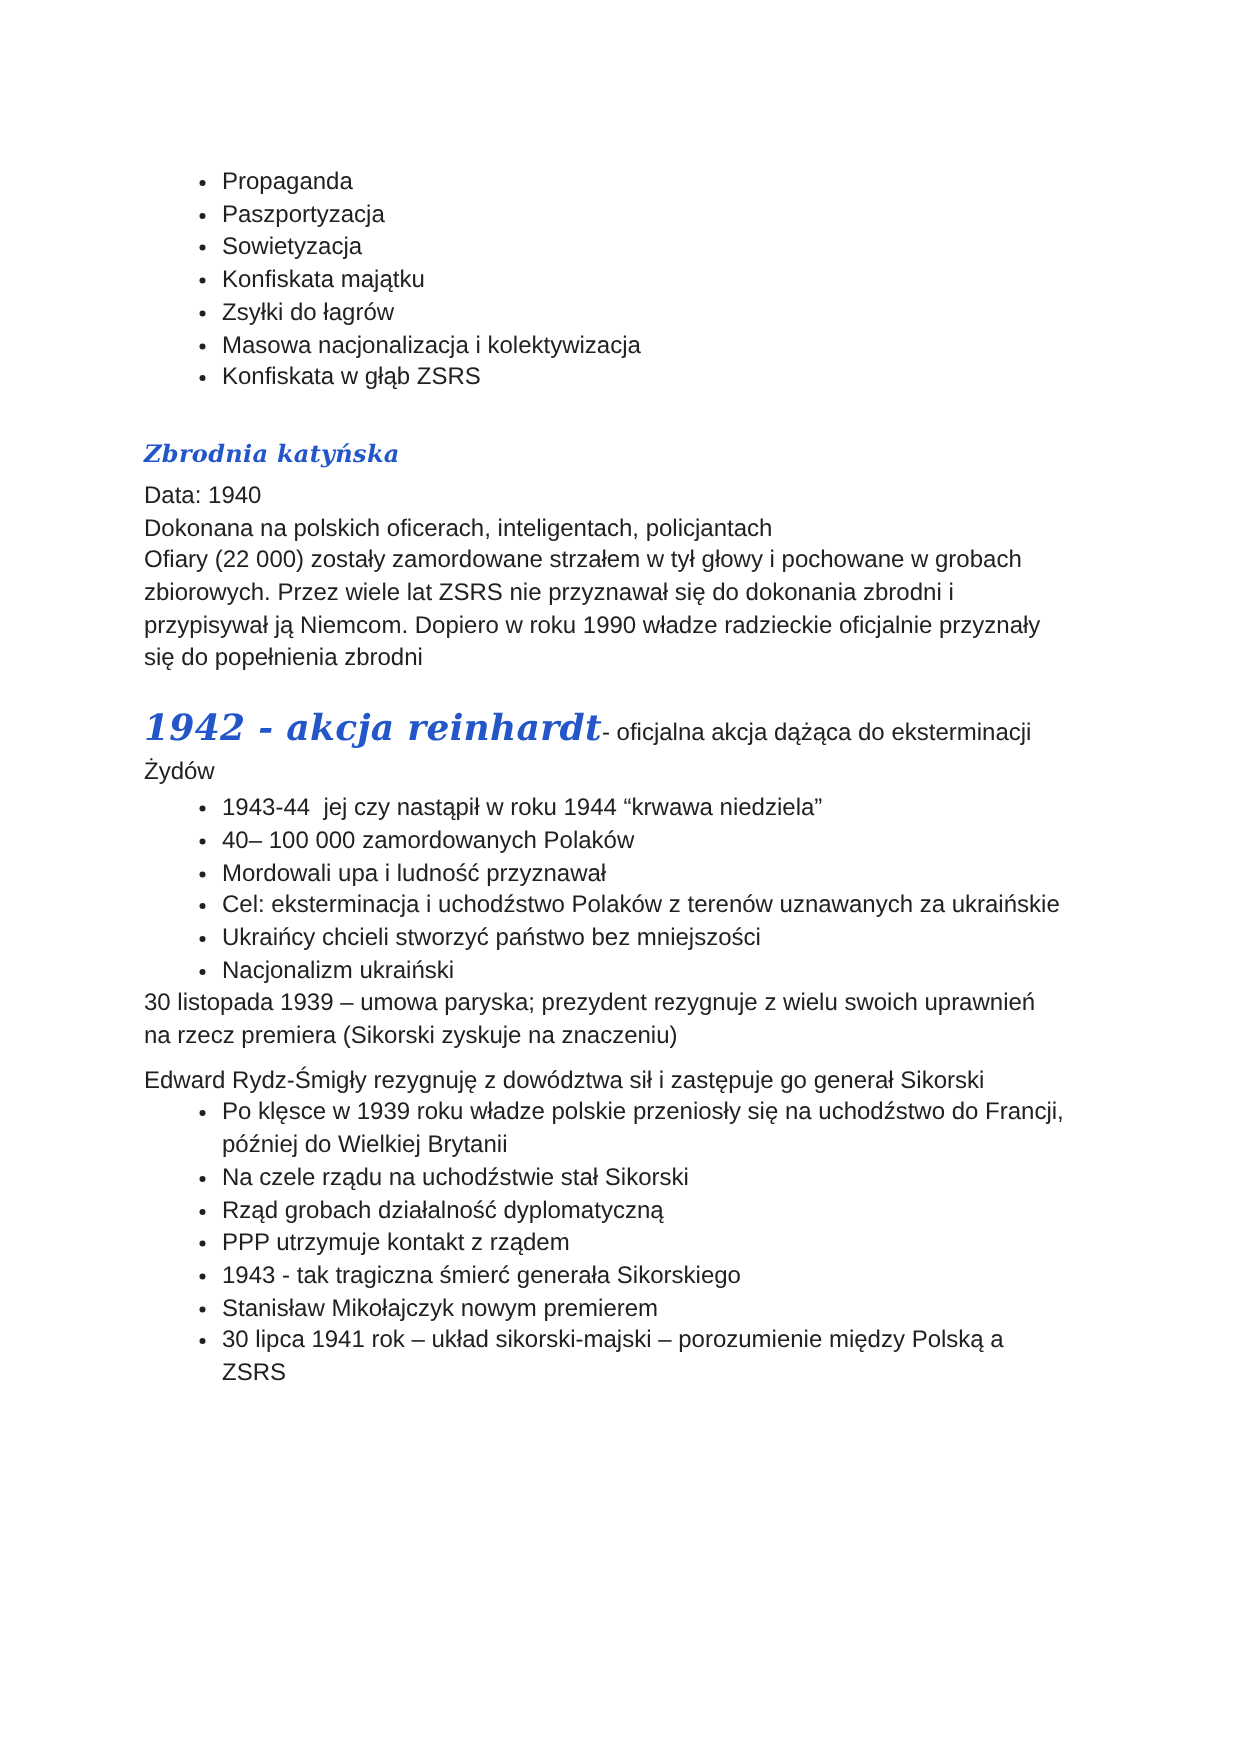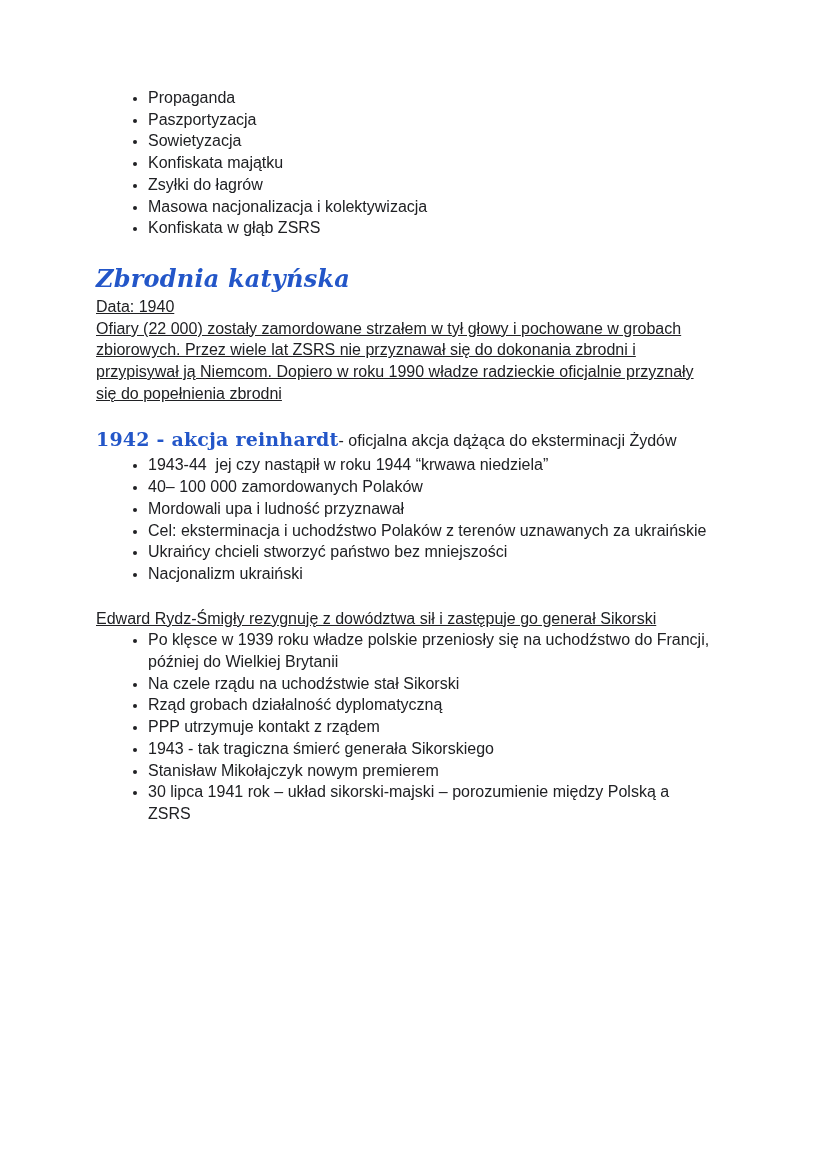--- a/index.html
+++ b/index.html
@@ -4,56 +4,56 @@
 <style>
   html, body { margin: 0; padding: 0; }
   body { background: #ffffff; }
   .page {
     position: relative;
     width: 828px;
     height: 1169px;
     margin: 0 auto;
     background: var(--page-bg, #ffffff);
     box-sizing: border-box;
-    padding: 87px 96px 40px 96px;
+    padding: 111px 96px 40px 96px;
     overflow: hidden;
     font-family: "Liberation Sans", sans-serif;
     font-size: 16px;
     line-height: 21.7px;
     color: var(--body-color, #202124);
   }
   .doc { width: 624px; }
   h2.script-heading {
     font-family: "DejaVu Serif", serif;
     font-style: italic;
     font-weight: 700;
-    font-size: 24px;
+    font-size: 16px;
     line-height: 26px;
     letter-spacing: 0.2px;
     color: var(--heading-color, #2356c8);
     margin: 27px 0 4px 0;
   }
   .inline-heading-line {
     margin: 22px 0 0 0;
     line-height: 26px;
     white-space: pre-wrap;
   }
   .script-inline {
     font-family: "DejaVu Serif", serif;
+    font-style: italic;
     font-weight: 700;
-    font-size: 19px;
+    font-size: 24px;
     letter-spacing: 0.2px;
     color: var(--heading-color, #2356c8);
   }
   p.line, p.para {
     margin: 0;
     white-space: pre-wrap;
-    text-decoration: underline;
   }
-  p.para-gap { margin-top: 23px; }
+  p.para-gap { margin-top: 8px; }
   ul.bullets {
     list-style: disc;
     margin: 0;
     padding: 0 0 0 52px;
   }
   ul.bullets.gap { }
   ul.bullets li {
     margin: 0;
     padding: 0;
     white-space: pre-wrap;
@@ -71,36 +71,39 @@
       <li>Paszportyzacja</li>
       <li>Sowietyzacja</li>
       <li>Konfiskata majątku</li>
       <li>Zsyłki do łagrów</li>
       <li>Masowa nacjonalizacja i kolektywizacja</li>
       <li>Konfiskata w głąb ZSRS</li>
     </ul>
 
     <h2 class="script-heading">Zbrodnia katyńska</h2>
     <p class="line">Data: 1940</p>
+    <p class="line">Dokonana na polskich oficerach, inteligentach, policjantach</p>
     <p class="line">Ofiary (22 000) zostały zamordowane strzałem w tył głowy i pochowane w grobach
 zbiorowych. Przez wiele lat ZSRS nie przyznawał się do dokonania zbrodni i
 przypisywał ją Niemcom. Dopiero w roku 1990 władze radzieckie oficjalnie przyznały
 się do popełnienia zbrodni</p>
 
     <p class="inline-heading-line"><span class="script-inline">1942 - akcja reinhardt</span><span>- oficjalna akcja dążąca do eksterminacji Żydów</span></p>
 
     <ul class="bullets">
       <li>1943-44  jej czy nastąpił w roku 1944 “krwawa niedziela”</li>
       <li>40– 100 000 zamordowanych Polaków</li>
       <li>Mordowali upa i ludność przyznawał</li>
       <li>Cel: eksterminacja i uchodźstwo Polaków z terenów uznawanych za ukraińskie</li>
       <li>Ukraińcy chcieli stworzyć państwo bez mniejszości</li>
       <li>Nacjonalizm ukraiński</li>
     </ul>
 
+    <p class="para">30 listopada 1939 – umowa paryska; prezydent rezygnuje z wielu swoich uprawnień
+na rzecz premiera (Sikorski zyskuje na znaczeniu)</p>
     <p class="para para-gap">Edward Rydz-Śmigły rezygnuję z dowództwa sił i zastępuje go generał Sikorski</p>
 
     <ul class="bullets gap">
       <li>Po klęsce w 1939 roku władze polskie przeniosły się na uchodźstwo do Francji,
 później do Wielkiej Brytanii</li>
       <li>Na czele rządu na uchodźstwie stał Sikorski</li>
       <li>Rząd grobach działalność dyplomatyczną</li>
       <li>PPP utrzymuje kontakt z rządem</li>
       <li>1943 - tak tragiczna śmierć generała Sikorskiego</li>
       <li>Stanisław Mikołajczyk nowym premierem</li>

